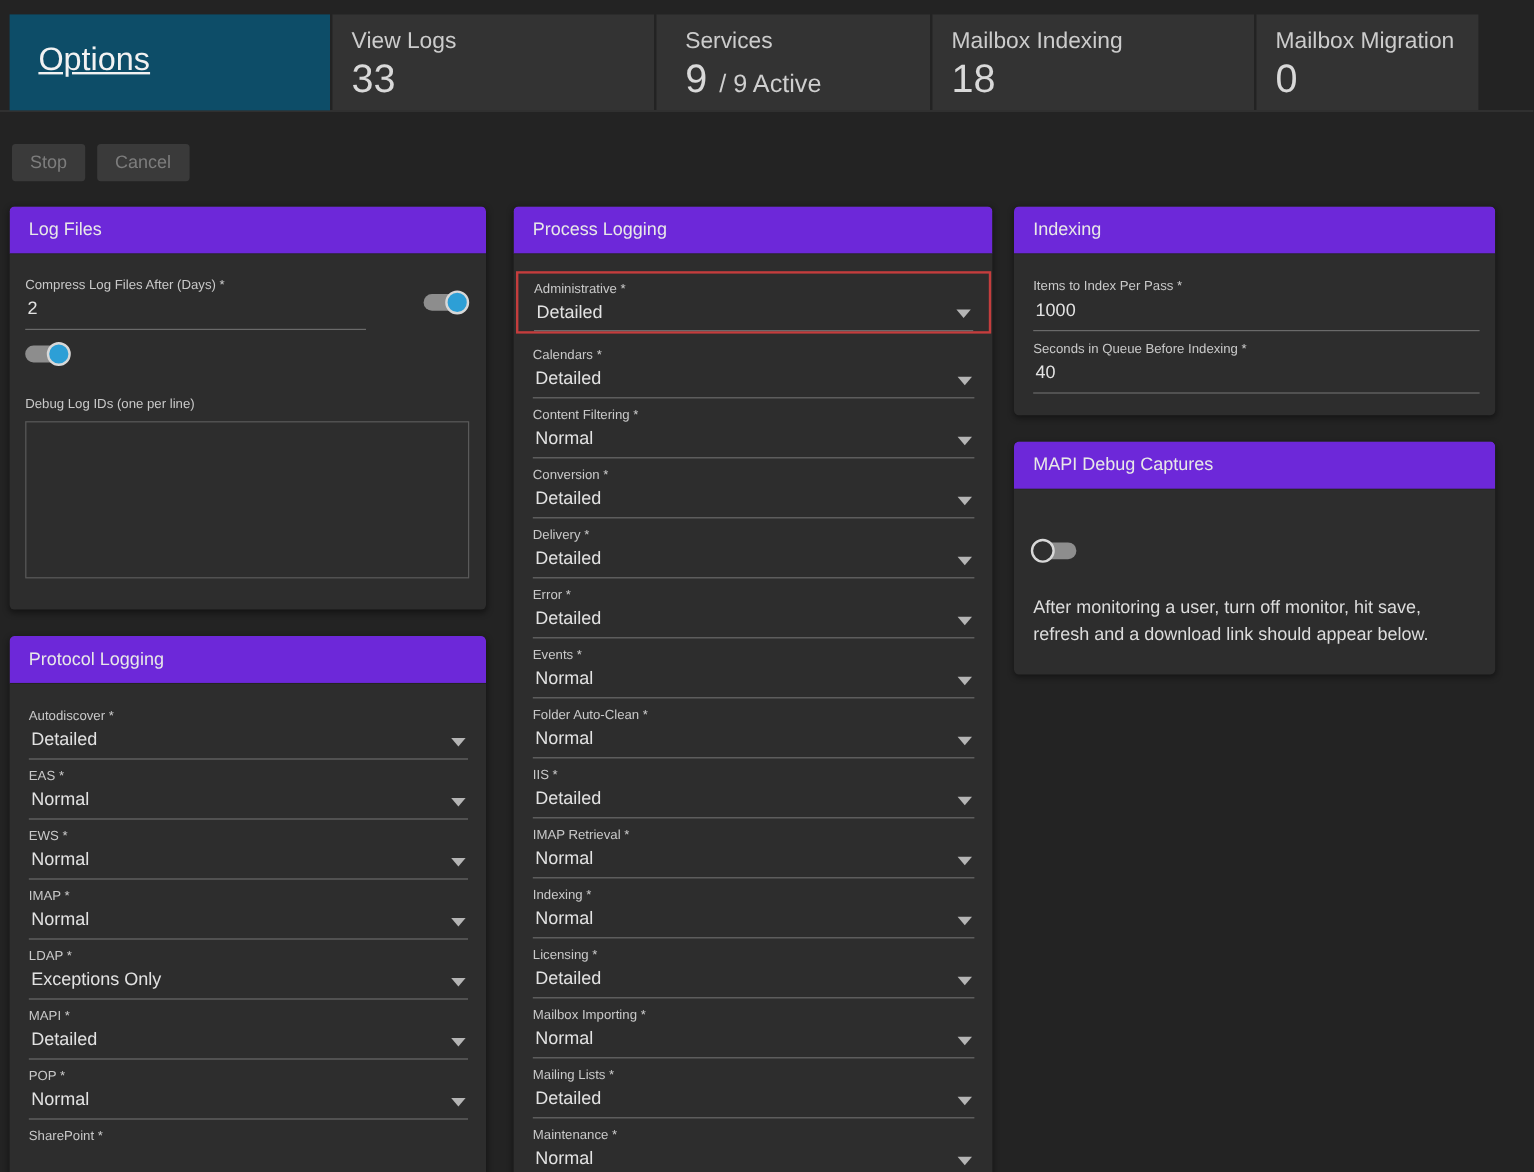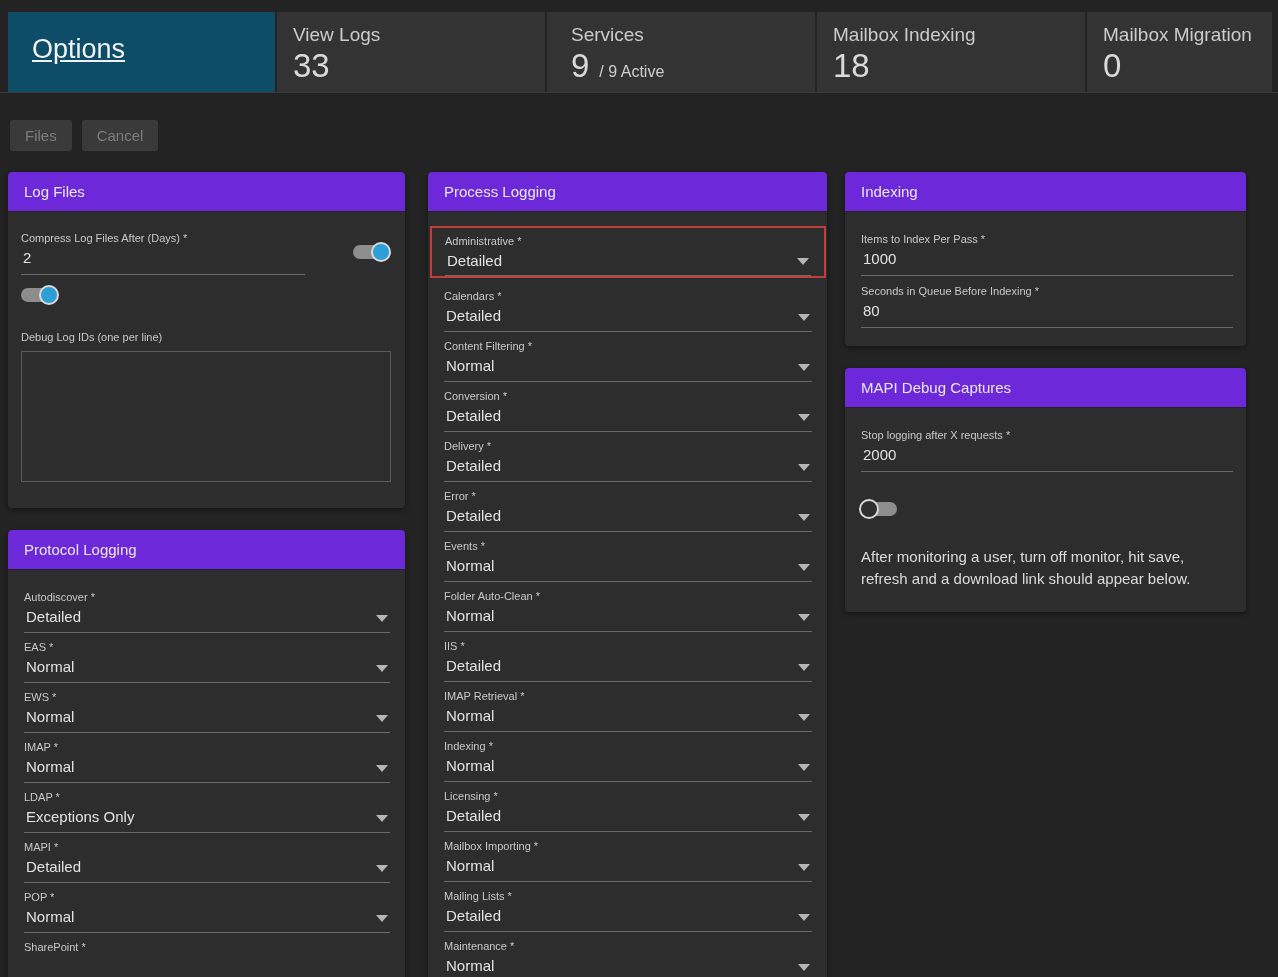--- a/index.html
+++ b/index.html
@@ -15,29 +15,29 @@
     display:flex; align-items:stretch;
     padding:12px 0 0 8px; height:93px;
     border-bottom:1px solid #3a3a3a;
   }
   .tab {
     background:#333333; margin-right:2px; cursor:pointer;
     padding:12px 16px 0 16px; height:80px; position:relative;
   }
   .tab.t-options   { width:267px; padding:0 24px; }
   .tab.t-viewlogs  { width:268px; }
-  .tab.t-services  { width:268px;padding-left:24px; }
+  .tab.t-services  { width:228px;padding-left:24px; }
   .tab.t-mindexing { width:268px; }
   .tab.t-migration { width:185px; }
   .tab.active { background:#0d4d68; }
   .tab-title { font-size:27px; color:#f2f2f2; font-weight:500; margin-top:22px;text-decoration:underline; }
   .tab-label { font-size:19px; color:#cccccc; }
   .tab-numrow { margin-top:1px; display:flex; align-items:baseline; }
   .tab-num { font-size:33px; color:#d9d9d9; line-height:38px; }
-  .tab-suffix { font-size:16px; color:#cfcfcf; margin-left:10px; }
+  .tab-suffix { font-size:21px; color:#cfcfcf; margin-left:10px; }
 
   
   .toolbar { padding:27px 0 0 10px; display:flex; }
   .btn {
     background:#3a3a3a; color:#7d7d7d; border:none; border-radius:3px;
     font-size:15px; font-family:inherit; height:31px; padding:0 15px;
     margin-right:10px; cursor:default;
   }
 
   
@@ -139,21 +139,21 @@
   </div>
   <div class="tab t-migration">
     <div class="tab-label">Mailbox Migration</div>
     <div class="tab-numrow">
         <span class="tab-num">0</span>
       </div>
   </div>
 </div>
 
 <div class="toolbar">
-  <button class="btn">Files</button>
+  <button class="btn">Stop</button>
   <button class="btn">Cancel</button>
 </div>
 
 <div class="content">
 
   <div class="col1">
     <div class="card">
       <div class="card-header">Log Files</div>
       <div class="card-body">
         <div class="trow">
@@ -312,32 +312,28 @@
   <div class="col3">
     <div class="card">
       <div class="card-header">Indexing</div>
       <div class="card-body">
         <div class="nfield">
           <div class="flabel">Items to Index Per Pass *</div>
           <div class="fvalue">1000</div>
         </div>
         <div class="nfield">
           <div class="flabel">Seconds in Queue Before Indexing *</div>
-          <div class="fvalue">80</div>
+          <div class="fvalue">40</div>
         </div>
       </div>
     </div>
 
     <div class="card">
       <div class="card-header">MAPI Debug Captures</div>
       <div class="card-body">
-        <div class="nfield">
-          <div class="flabel">Stop logging after X requests *</div>
-          <div class="fvalue">2000</div>
-        </div>
         <div class="monitor-row">
           <div class="toggle off">
             <div class="track"></div>
             <div class="knob"></div>
           </div>
         </div>
         <div class="help-text">After monitoring a user, turn off monitor, hit save, refresh and a download link should appear below.</div>
       </div>
     </div>
   </div>

